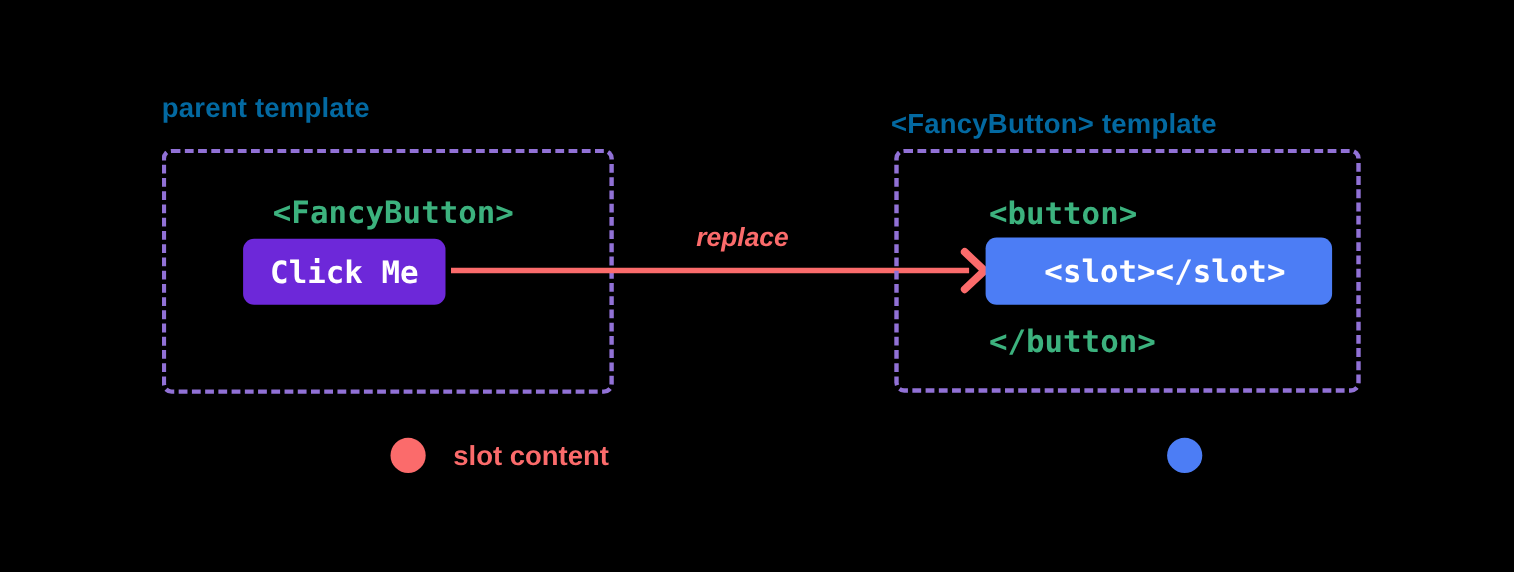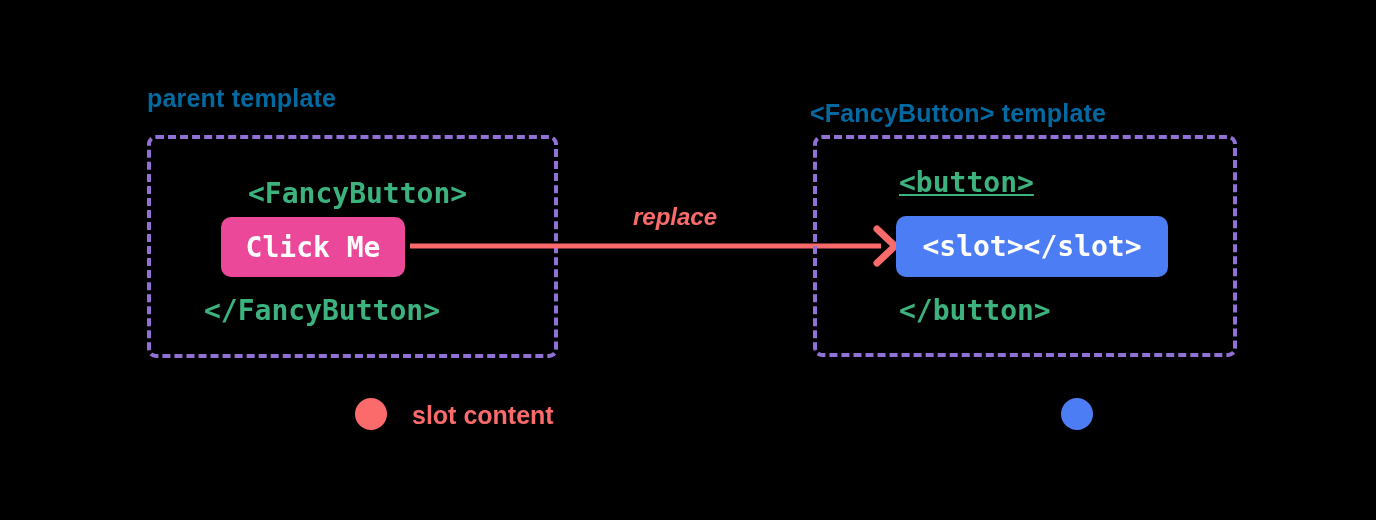--- a/index.html
+++ b/index.html
@@ -48,27 +48,28 @@
     justify-content: center;
     font-family: "DejaVu Sans Mono", "Liberation Mono", monospace;
     font-weight: 700;
     font-size: 28px;
     color: #ffffff;
     white-space: nowrap;
   }
   .chip-red {
     left: 221px; top: 217px;
     width: 184px; height: 60px;
-    background: #ec4899;
+    background: #6d28d9;
     text-align: center;
   }
   .chip-blue {
     left: 896px; top: 216px;
-    width: 272px; height: 61px;
+    width: 304px; height: 61px;
     background: #4c7df5;
+    padding-left: 11px;
   }
   .arrow-svg {
     position: absolute;
     left: 400px; top: 220px;
     width: 500px; height: 52px;
   }
   .arrow-label {
     position: absolute;
     left: 580px; top: 203px;
     width: 190px;
@@ -105,34 +106,33 @@
   <div class="panel-title" style="left:147px;">parent template</div>
 
   <div class="dashed-box box-left"></div>
 
   <div class="code-line" style="left:204px; top:177px;margin-left:44px;">&lt;FancyButton&gt;</div>
 
   <div class="chip chip-red">
     <span>Click Me</span>
   </div>
 
-  <div class="code-line" style="left:204px; top:294px;">&lt;/FancyButton&gt;</div>
 
   <div class="arrow-label">replace</div>
 
   <svg class="arrow-svg" viewBox="0 0 500 52">
     <line x1="10" y1="26" x2="481" y2="26" stroke="#fb6b6b" stroke-width="5"></line>
     <polyline points="477,9 495,26 477,43" fill="none" stroke="#fb6b6b" stroke-width="7" stroke-linecap="round" stroke-linejoin="round"></polyline>
   </svg>
 
   <div class="panel-title" style="left:810px;margin-top:15px;">&lt;FancyButton&gt; template</div>
 
   <div class="dashed-box box-right"></div>
 
-  <div class="code-line" style="left:899px; top:166px;text-decoration:underline;">&lt;button&gt;</div>
+  <div class="code-line" style="left:899px; top:178px;">&lt;button&gt;</div>
 
   <div class="chip chip-blue">
     <span>&lt;slot&gt;&lt;/slot&gt;</span>
   </div>
 
   <div class="code-line" style="left:899px; top:294px;">&lt;/button&gt;</div>
 
   <div class="legend-dot dot-red"></div>
   <div class="legend-label label-red">slot content</div>
 

